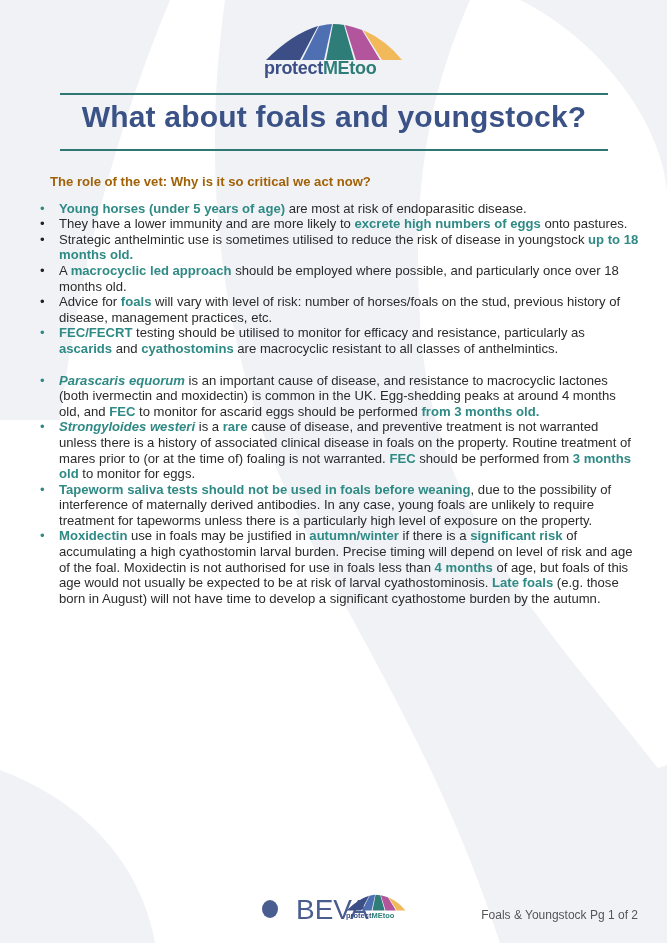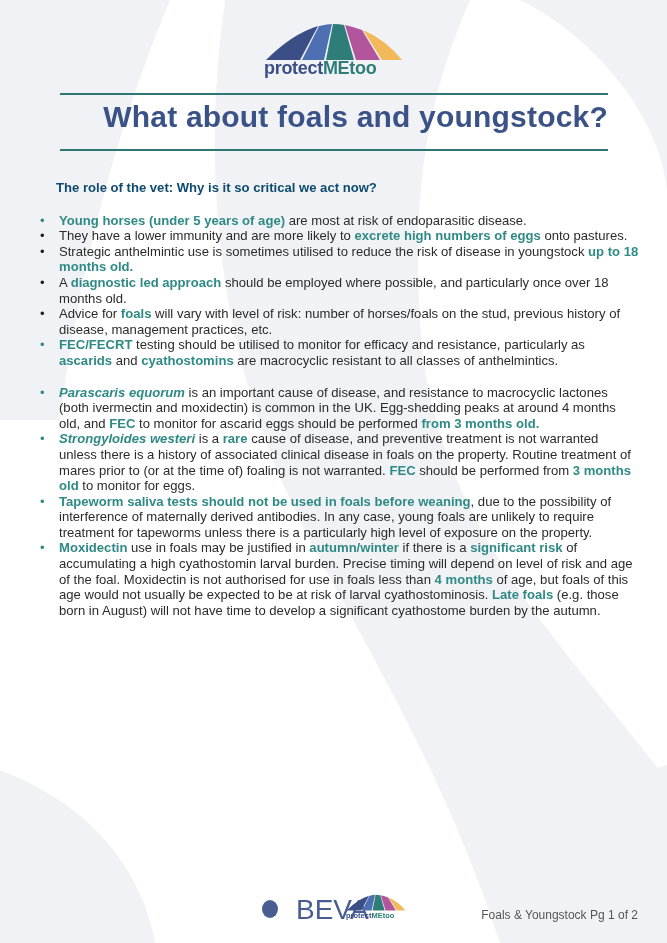--- a/index.html
+++ b/index.html
@@ -13,26 +13,26 @@
   .page { position: relative; z-index: 1; }
 
   .logo-top { position: absolute; left: 262px; top: 22px; width: 144px; height: 60px; }
   .logo-word { position: absolute; left: 264px; top: 58px; font-size: 18px; font-weight: bold; color: #3b4f86; letter-spacing: -0.3px; }
   .logo-word .me { color: #2e7d78; }
 
   .rule { position: absolute; left: 60px; width: 548px; height: 2px; background: #2f7773; }
   .rule.top { top: 93px; }
   .rule.bottom { top: 149px; }
   .title {
-    position: absolute; left: 60px; width: 548px; top: 100px; text-align: right;
+    position: absolute; left: 60px; width: 548px; top: 100px; text-align: center;
     font-size: 30px; font-weight: bold; color: #3b5287; letter-spacing: 0.2px;
   }
 
   .content { position: absolute; left: 39px; top: 163px; width: 600px; font-size: 13.1px; line-height: 15.6px; }
-  .section-head { font-weight: bold; color: #0c4a6e; margin: 17px; }
+  .section-head { font-weight: bold; color: #a16207; margin: 11px; }
   ul { list-style: none; margin: 0; padding: 0; }
   li { position: relative; padding-left: 20px; }
   li .dot { position: absolute; left: 1px; top: 0; color: #222; }
   li .dot.teal { color: #2f8a85; }
   .hl { color: #2f8a85; font-weight: bold; }
   .hli { color: #2f8a85; font-weight: bold; font-style: italic; }
   .gap { height: 16px; }
   .beva-icon { position: absolute; left: 262px; top: 900px; width: 16px; height: 18px; border-radius: 50%; background: #4a5d91; }
   .beva-text { position: absolute; left: 296px; top: 894px; font-size: 28px; color: #4a5d91; }
   .footer-umb { position: absolute; left: 344px; top: 894px; width: 64px; height: 26px; }
@@ -65,21 +65,21 @@
   <div class="rule top"></div>
   <h1 class="title" style="margin:0;">What about foals and youngstock?</h1>
   <div class="rule bottom"></div>
 
   <div class="content">
     <p class="section-head">The role of the vet: Why is it so critical we act now?</p>
     <ul id="list1">
         <li><span class="dot teal">•</span><span class="hl">Young horses (under 5 years of age)</span><span> are most at risk of endoparasitic disease.</span></li>
         <li><span class="dot">•</span><span>They have a lower immunity and are more likely to </span><span class="hl">excrete high numbers of eggs</span><span> onto pastures.</span></li>
         <li><span class="dot">•</span><span>Strategic anthelmintic use is sometimes utilised to reduce the risk of disease in youngstock </span><span class="hl">up to 18 months old.</span></li>
-        <li><span class="dot">•</span><span>A </span><span class="hl">diagnostic led approach</span><span> should be employed where possible, and particularly once over 18 months old.</span></li>
+        <li><span class="dot">•</span><span>A </span><span class="hl">macrocyclic led approach</span><span> should be employed where possible, and particularly once over 18 months old.</span></li>
         <li><span class="dot">•</span><span>Advice for </span><span class="hl">foals</span><span> will vary with level of risk: number of horses/foals on the stud, previous history of disease, management practices, etc.</span></li>
         <li><span class="dot teal">•</span><span class="hl">FEC/FECRT</span><span> testing should be utilised to monitor for efficacy and resistance, particularly as </span><span class="hl">ascarids</span><span> and </span><span class="hl">cyathostomins</span><span> are macrocyclic resistant to all classes of anthelmintics.</span></li>
       </ul>
     <div class="gap"></div>
     <ul id="list2">
         <li><span class="dot teal">•</span><span class="hli">Parascaris equorum</span><span> is an important cause of disease, and resistance to macrocyclic lactones (both ivermectin and moxidectin) is common in the UK. Egg-shedding peaks at around 4 months old, and </span><span class="hl">FEC</span><span> to monitor for ascarid eggs should be performed </span><span class="hl">from 3 months old.</span></li>
         <li><span class="dot teal">•</span><span class="hli">Strongyloides westeri</span><span> is a </span><span class="hl">rare</span><span> cause of disease, and preventive treatment is not warranted unless there is a history of associated clinical disease in foals on the property. Routine treatment of mares prior to (or at the time of) foaling is not warranted. </span><span class="hl">FEC</span><span> should be performed from </span><span class="hl">3 months old</span><span> to monitor for eggs.</span></li>
         <li><span class="dot teal">•</span><span class="hl">Tapeworm saliva tests should not be used in foals before weaning</span><span>, due to the possibility of interference of maternally derived antibodies. In any case, young foals are unlikely to require treatment for tapeworms unless there is a particularly high level of exposure on the property.</span></li>
         <li><span class="dot teal">•</span><span class="hl">Moxidectin</span><span> use in foals may be justified in </span><span class="hl">autumn/winter</span><span> if there is a </span><span class="hl">significant risk</span><span> of accumulating a high cyathostomin larval burden. Precise timing will depend on level of risk and age of the foal. Moxidectin is not authorised for use in foals less than </span><span class="hl">4 months</span><span> of age, but foals of this age would not usually be expected to be at risk of larval cyathostominosis. </span><span class="hl">Late foals</span><span> (e.g. those born in August) will not have time to develop a significant cyathostome burden by the autumn.</span></li>
       </ul>

